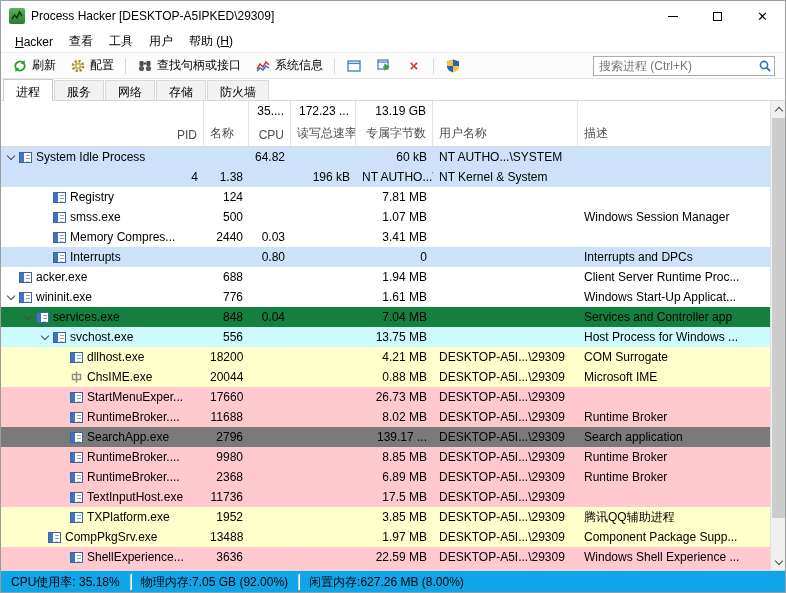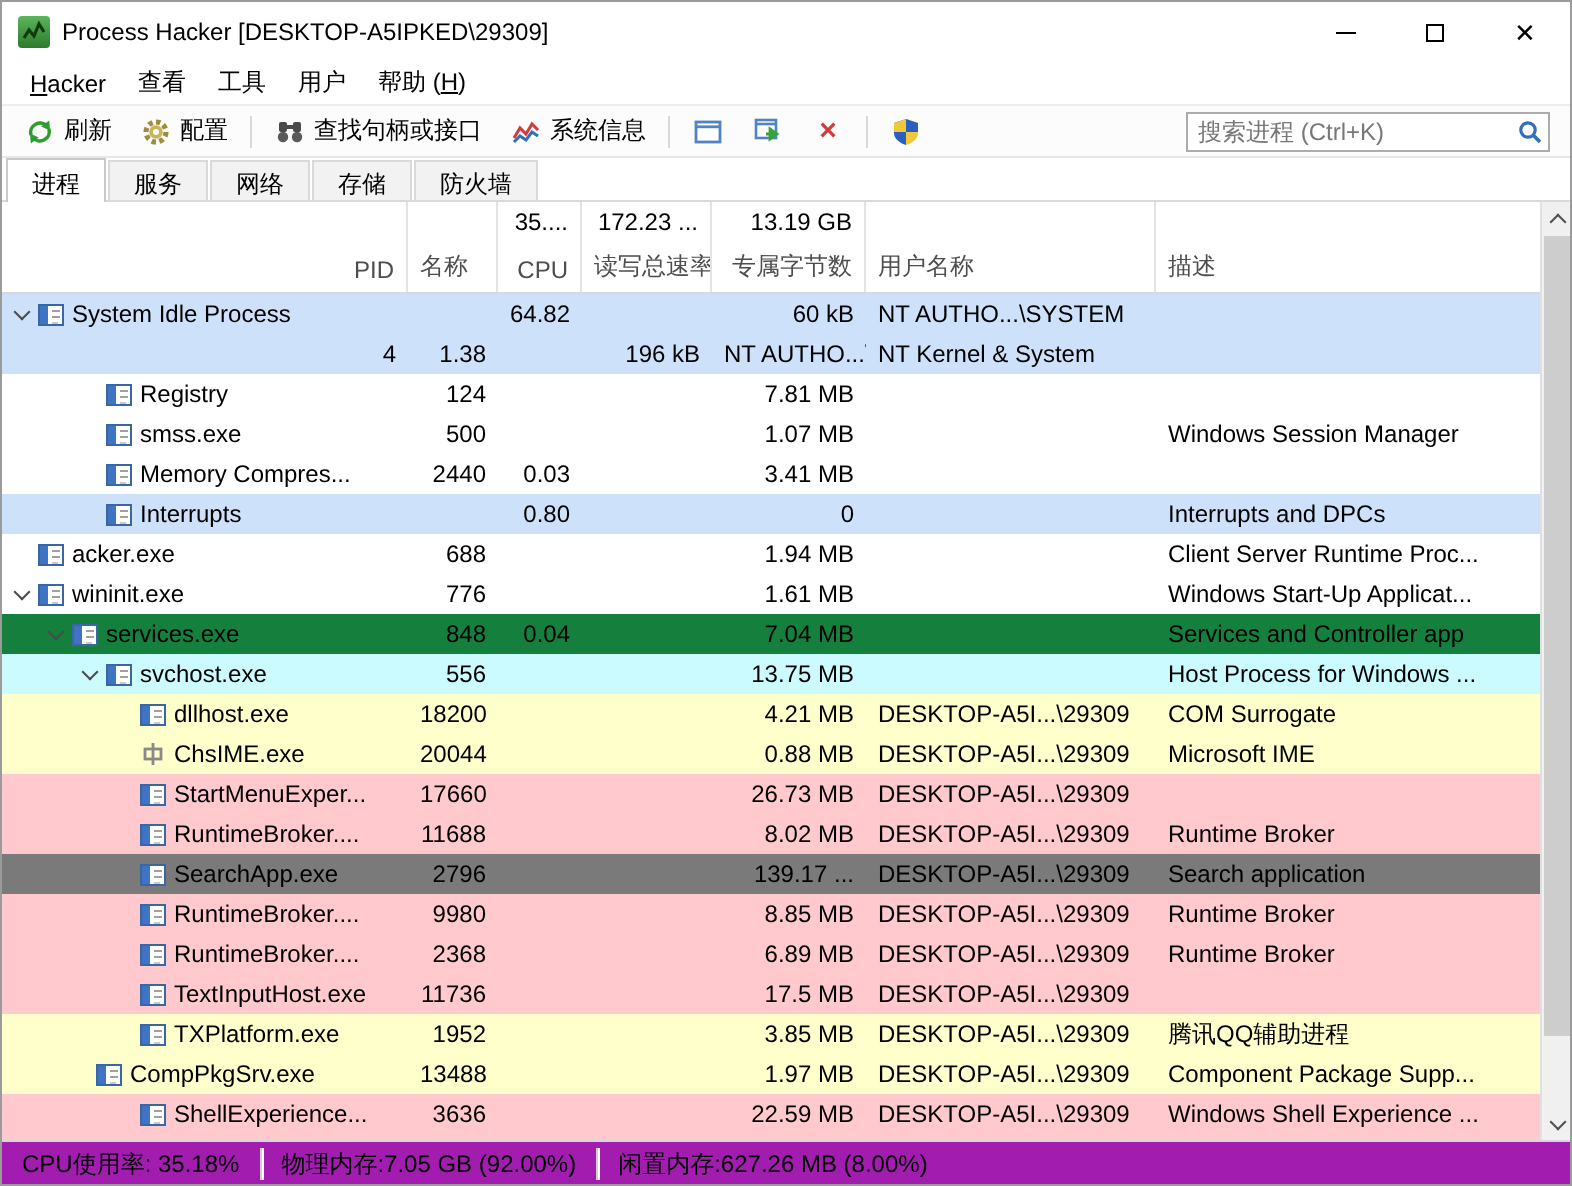--- a/index.html
+++ b/index.html
@@ -61,21 +61,21 @@
 
   
   #vscroll { position:absolute; right:0; top:100px; bottom:22px; width:15px; background:#f0f0f0; border-left:1px solid #e0e0e0; }
   .sbtn { position:absolute; left:0; width:15px; height:16px; display:flex; align-items:center; justify-content:center; }
   .schev { width:6px; height:6px; border-right:1.3px solid #505050; border-bottom:1.3px solid #505050; }
   .schev.up { transform:rotate(-135deg); margin-top:3px; }
   .schev.down { transform:rotate(45deg); margin-bottom:3px; }
   #sthumb { position:absolute; left:1px; width:13px; top:17px; height:400px; background:#cdcdcd; }
 
   
-  #statusbar { position:absolute; left:0; right:0; bottom:0; height:22px; background:#a21caf; border-top:1px solid #d7d7d7; display:flex; align-items:center; font-size:12px; color:#000; }
+  #statusbar { position:absolute; left:0; right:0; bottom:0; height:22px; background:#0ea5e9; border-top:1px solid #d7d7d7; display:flex; align-items:center; font-size:12px; color:#000; }
   .status-sec { padding:0 10px; height:16px; line-height:16px; }
   .status-sep { width:1px; height:16px; background:#cfcfcf; box-shadow:1px 0 0 #fff; }
 </style>
 </head>
 <body>
 
 <div id="window">
 
   <div id="titlebar">
     <div id="logo">

